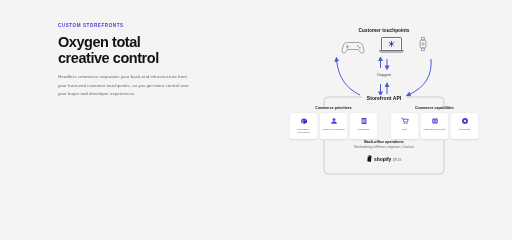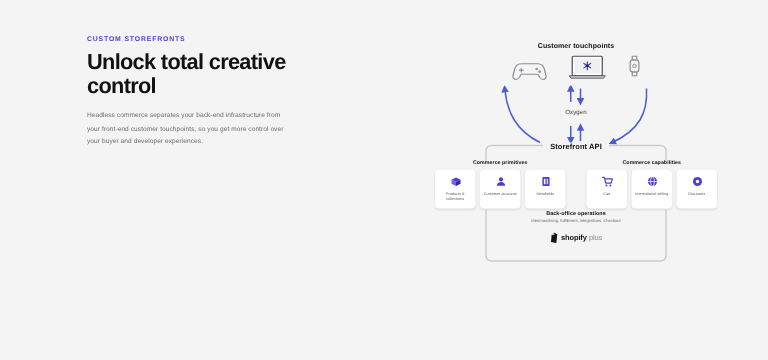--- a/index.html
+++ b/index.html
@@ -93,21 +93,21 @@
 
   .bracket{position:absolute;left:0;top:0;width:256px;height:195px;pointer-events:none;}
 </style>
 </head>
 <body>
 
 <div class="page">
 
   <div class="left">
     <div class="eyebrow">CUSTOM STOREFRONTS</div>
-    <h1 class="headline">Unlock total creative control</h1>
+    <h1 class="headline">Oxygen total creative control</h1>
     <p class="body-copy">Headless commerce separates your back-end infrastructure from your front-end customer touchpoints, so you get more control over your buyer and developer experiences.</p>
   </div>
 
   <div class="diagram">
 
     <div class="dg-title">Customer touchpoints</div>
 
     <div class="devices">
       <div class="device">
         <svg width="24" height="14" viewBox="0 0 48 28">

